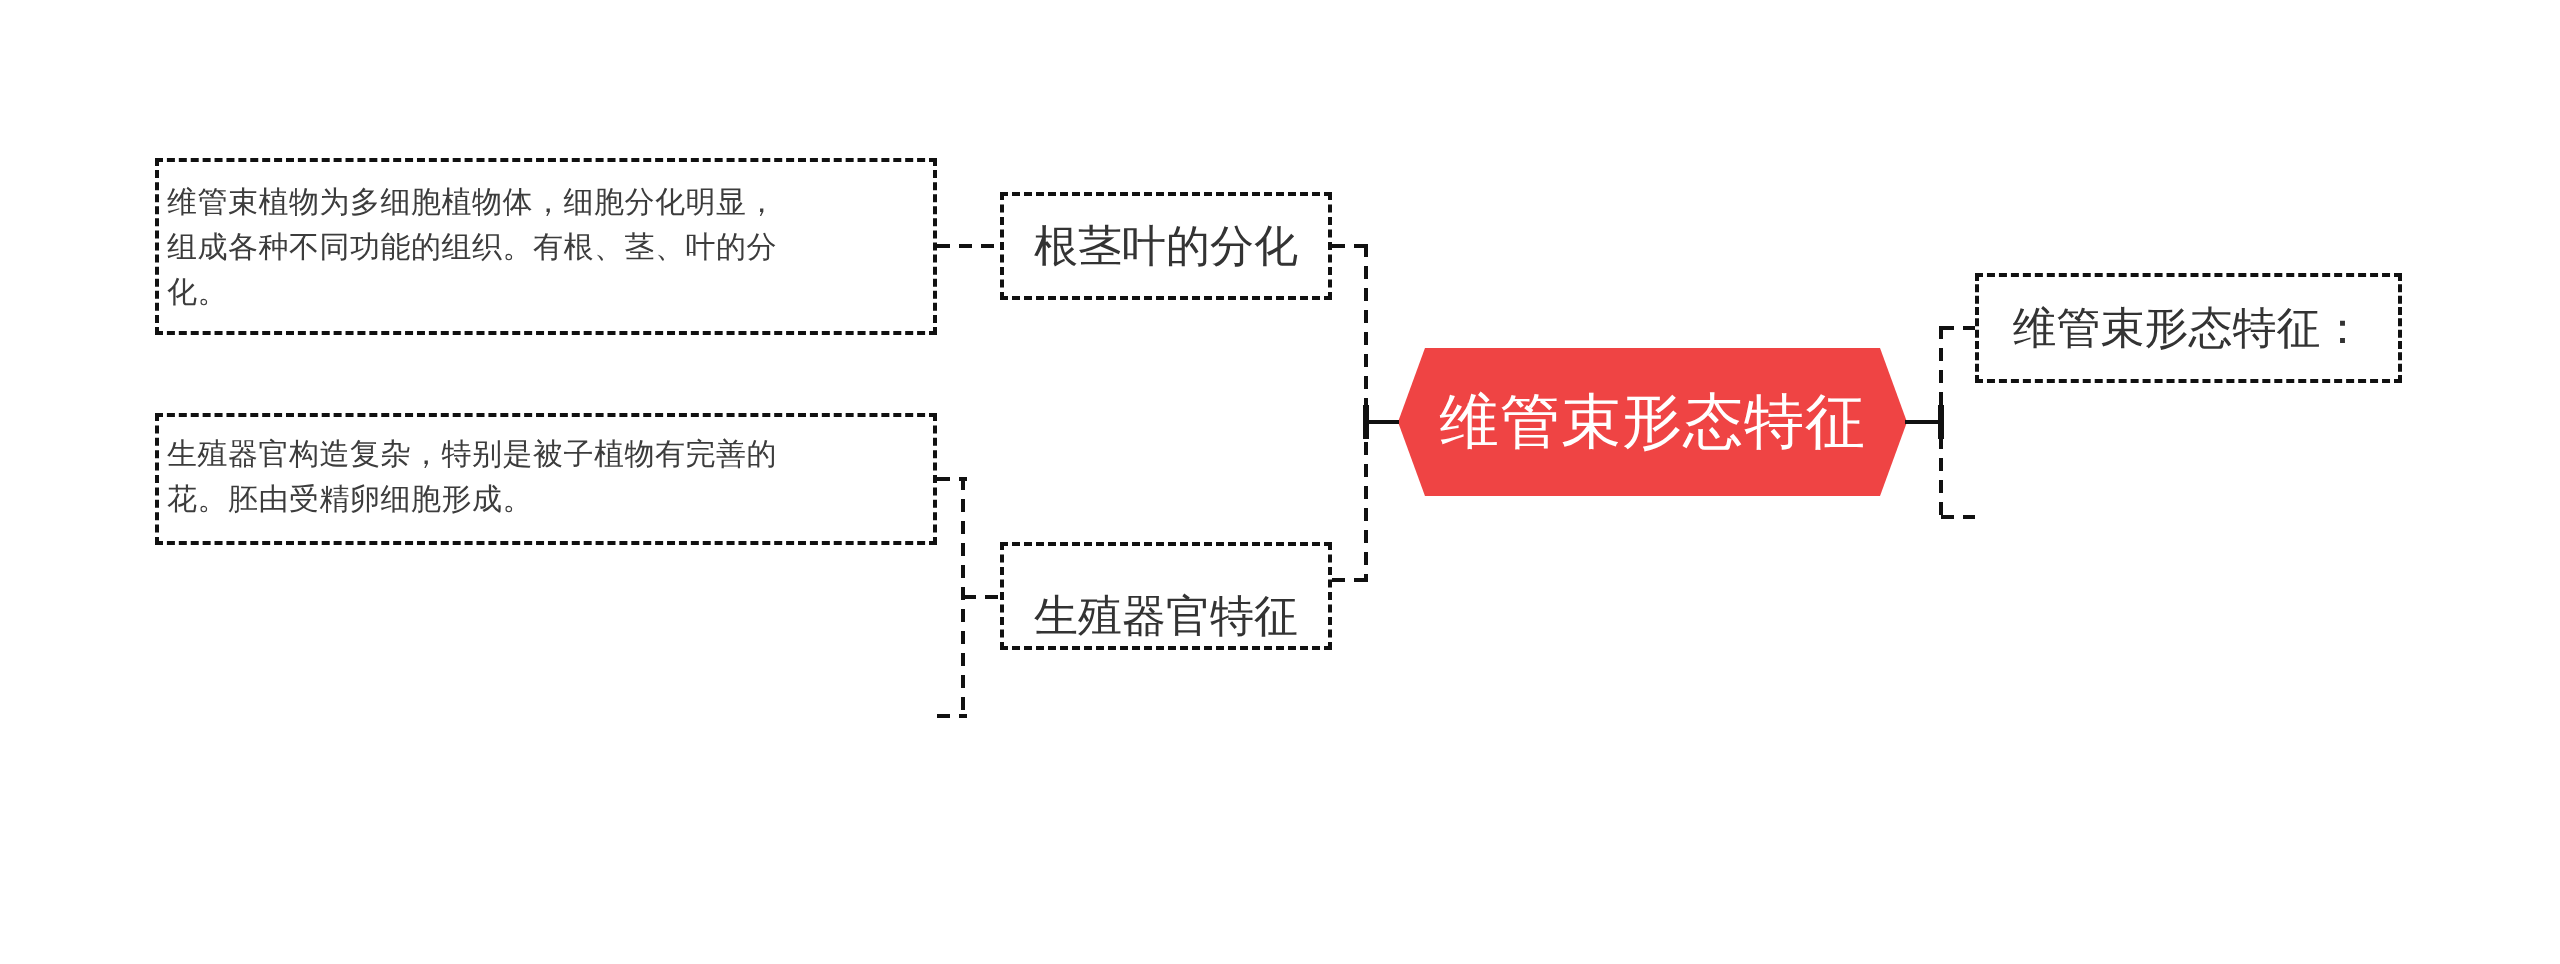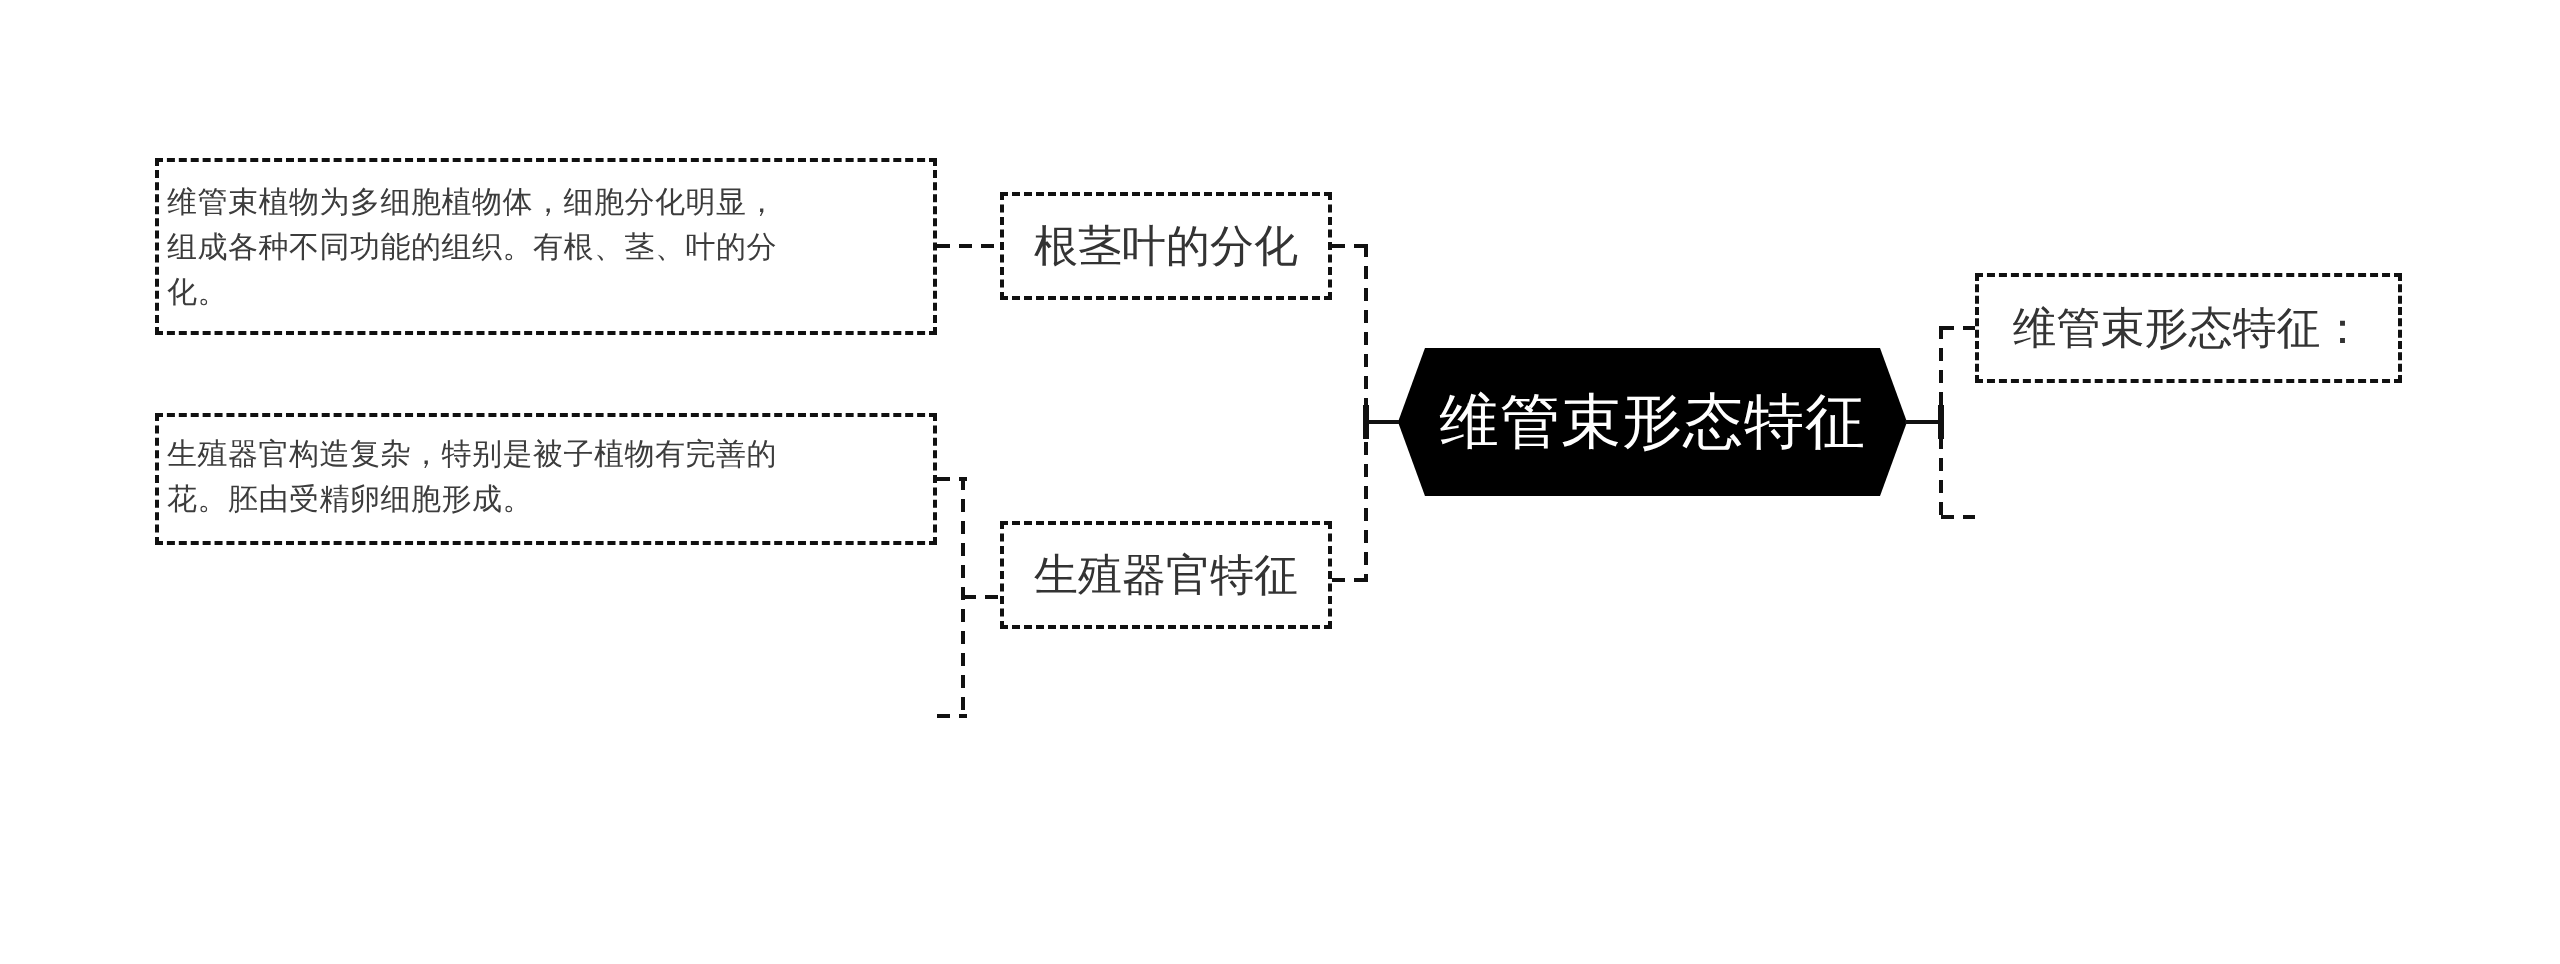--- a/index.html
+++ b/index.html
@@ -32,21 +32,21 @@
     color:#333333;
     font-size:44px;
     display:flex;
     align-items:center;
     justify-content:center;
   }
   
   .root-node{
     position:absolute;
     left:1398px;top:348px;width:509px;height:148px;
-    background:#000000;
+    background:#ef4444;
     clip-path:polygon(5.3% 0%,94.7% 0%,100% 50%,94.7% 100%,5.3% 100%,0% 50%);
     color:#ffffff;
     font-size:60px;
     font-weight:500;
     display:flex;
     align-items:center;
     justify-content:center;
     letter-spacing:1px;
   }
   
@@ -60,21 +60,21 @@
   }
   .hsolid{position:absolute;height:4px;background:#111111;}
   .tbar{position:absolute;width:6px;background:#111111;}
 
   
   #detail-box-1{left:155px;top:158px;width:782px;height:177px;}
   #detail-box-2{left:155px;top:413px;width:782px;height:132px;font-family:Liberation Mono, monospace;}
   #detail-box-3{left:155px;top:625px;width:782px;height:182px;}
 
   #child-node-left-1{left:1000px;top:192px;width:332px;height:108px;}
-  #child-node-left-2{left:1000px;top:521px;width:332px;height:108px;}
+  #child-node-left-2{left:1000px;top:542px;width:332px;height:108px;align-items:flex-end;}
   #child-node-right-1{left:1975px;top:273px;width:427px;height:110px;}
   #child-node-right-2{left:1975px;top:462px;width:285px;height:111px;}
 
   
   #c-h1{left:937px;top:244px;width:63px;}
   #c-h2{left:937px;top:477px;width:30px;}
   #c-h3{left:937px;top:714px;width:30px;}
   #c-h4{left:963px;top:595px;width:37px;}
   #c-v1{left:961px;top:477px;height:241px;}
   

